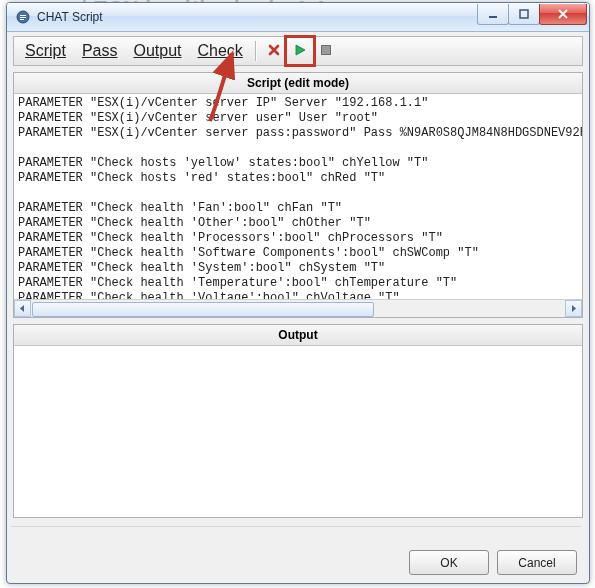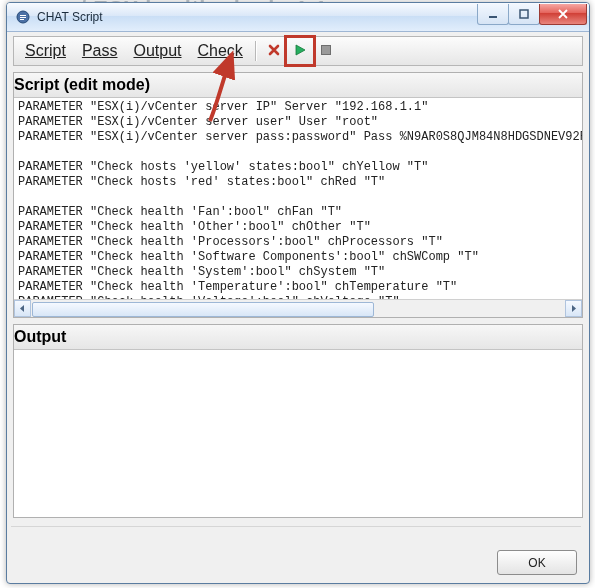--- a/index.html
+++ b/index.html
@@ -114,22 +114,23 @@
   }
 
   .panel {
     margin: 6px 6px 0 6px;
     border: 1px solid #b0b0b0;
     background: #fff;
     display: flex;
     flex-direction: column;
   }
   .panel-title {
+    text-align: center;
     font-weight: bold;
-    font-size: 16px;
+    font-size: 12px;
     background: linear-gradient(#f7f7f7, #e6e6e6);
     border-bottom: 1px solid #c4c4c4;
     padding: 3px 0;
   }
   .script-panel {
     height: 244px;
   }
   .script-text {
     flex: 1;
     overflow: auto;
@@ -297,20 +298,21 @@
     </div>
   </div>
 
   <div class="panel output-panel">
     <div class="panel-title">Output</div>
     <div class="output-body"></div>
   </div>
 
   <div class="dialog-buttons">
     <div class="dlg-btn">OK</div>
+    <div class="dlg-btn">Cancel</div>
   </div>
 
 </div>
 
 <svg class="arrow-annot" width="60" height="80">
   <defs>
     <marker id="ah" markerWidth="8" markerHeight="8" refX="6" refY="3" orient="auto">
       <path d="M0 0L7 3 0 6z" fill="#c0392b"></path>
     </marker>
   </defs>

